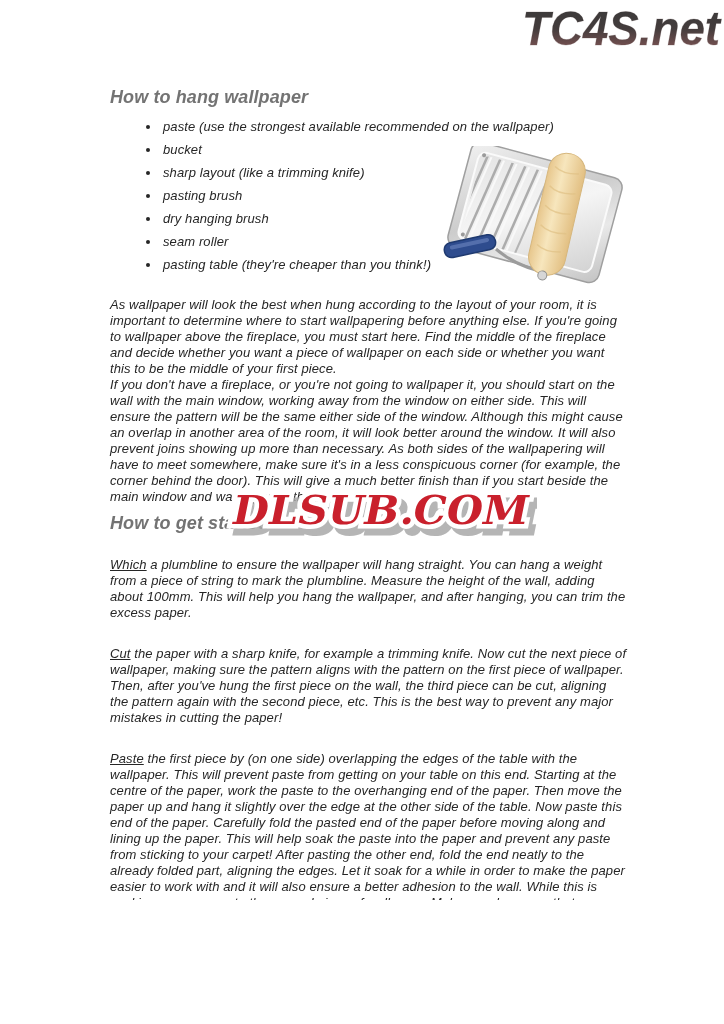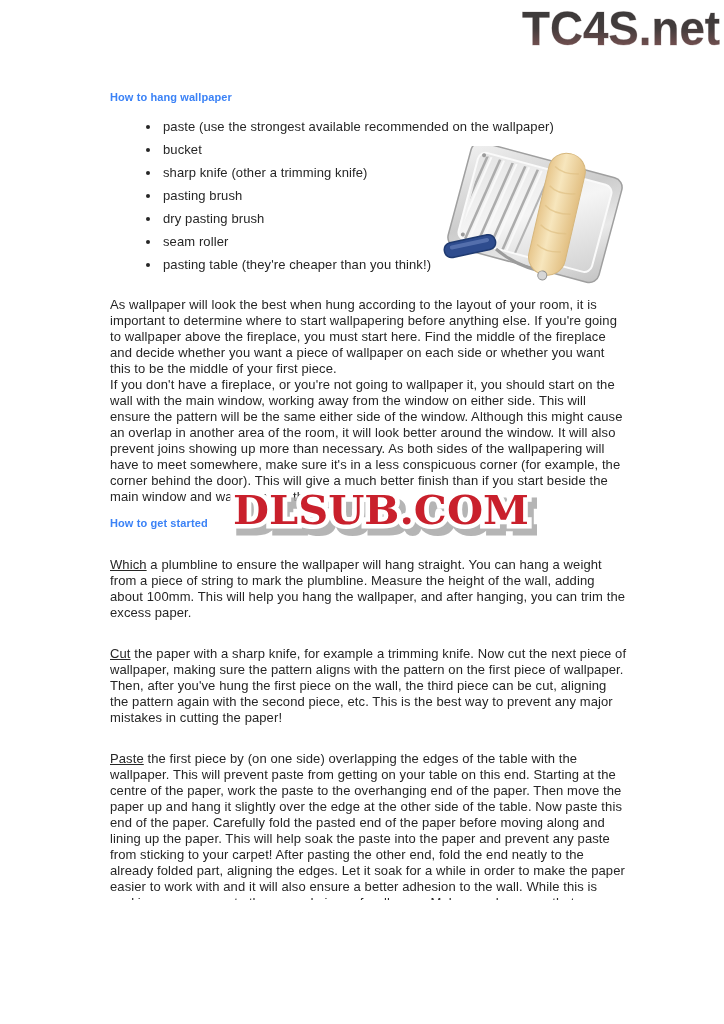--- a/index.html
+++ b/index.html
@@ -6,35 +6,36 @@
   body {
     width: 724px; height: 1024px;
     background: #ffffff;
     font-family: "Liberation Sans", sans-serif;
   }
   .page {
     position: relative;
     width: 724px; height: 900px;
     background: #ffffff;
     overflow: hidden;
+    font-style: italic;
   }
   .content {
     position: absolute;
     left: 110px; top: 88px;
     width: 517px;
     color: #262626;
     font-size: 13px;
     line-height: 16px;
     letter-spacing: 0.1px;
   }
   .h-main {
-    font-size: 11px;
+    font-size: 18px;
     line-height: 18px;
     font-weight: bold;
-    color: #3b82f6;
+    color: #737373;
     margin: 0;
   }
   .tools-heading {
     font-size: 13px;
     line-height: 16px;
     font-weight: bold;
     color: #1e1e1e;
     margin: 15px 0 0 0;
   }
   ul.tools {
@@ -148,23 +149,23 @@
   </figure>
 
   <div class="content">
 
     <h1 class="h-main">How to hang wallpaper</h1>
 
 
     <ul class="tools">
       <li>paste (use the strongest available recommended on the wallpaper)</li>
       <li>bucket</li>
-      <li>sharp knife (other a trimming knife)</li>
+      <li>sharp layout (like a trimming knife)</li>
       <li>pasting brush</li>
-      <li>dry pasting brush</li>
+      <li>dry hanging brush</li>
       <li>seam roller</li>
       <li>pasting table (they're cheaper than you think!)</li>
     </ul>
 
 
     <p class="body-para">As wallpaper will look the best when hung according to the layout of your room, it is important to determine where to start wallpapering before anything else. If you're going to wallpaper above the fireplace, you must start here. Find the middle of the fireplace and decide whether you want a piece of wallpaper on each side or whether you want this to be the middle of your first piece.</p>
     <p class="body-para cont">If you don't have a fireplace, or you're not going to wallpaper it, you should start on the wall with the main window, working away from the window on either side. This will ensure the pattern will be the same either side of the window. Although this might cause an overlap in another area of the room, it will look better around the window. It will also prevent joins showing up more than necessary. As both sides of the wallpapering will have to meet somewhere, make sure it's in a less conspicuous corner (for example, the corner behind the door). This will give a much better finish than if you start beside the main window and wallpaper all the way round.</p>
 
     <h2 class="h-main h-started">How to get started</h2>
 

